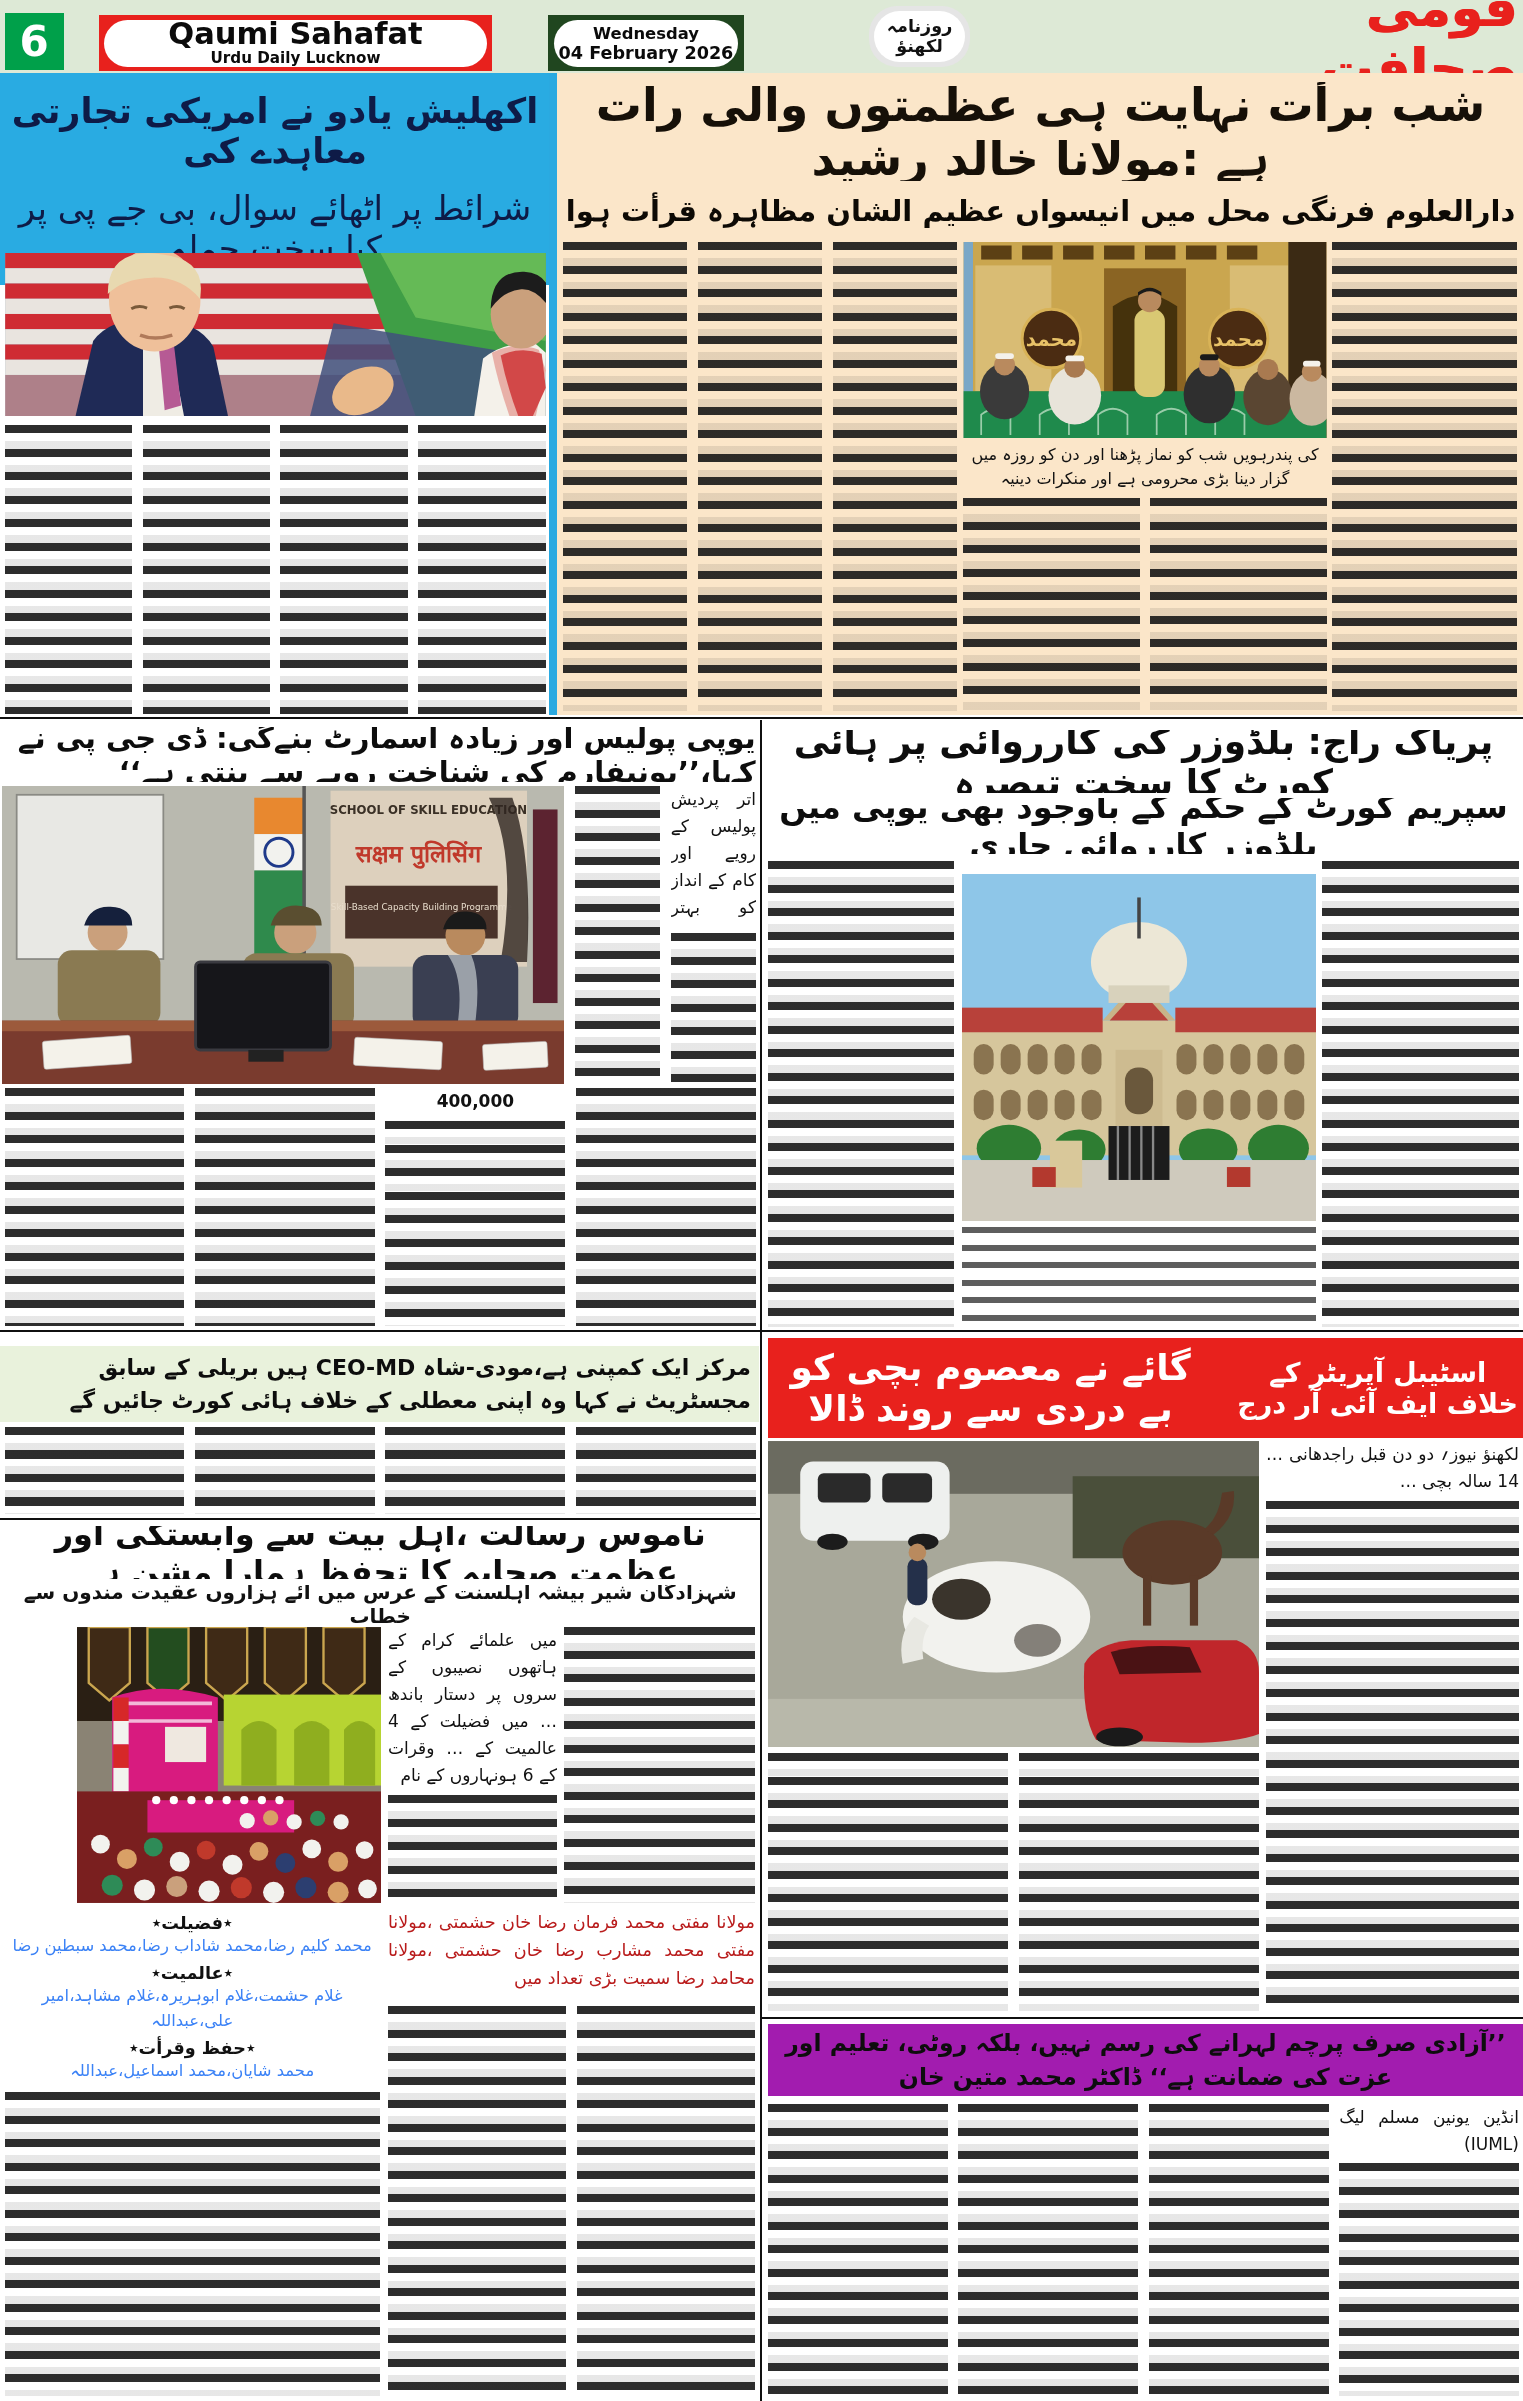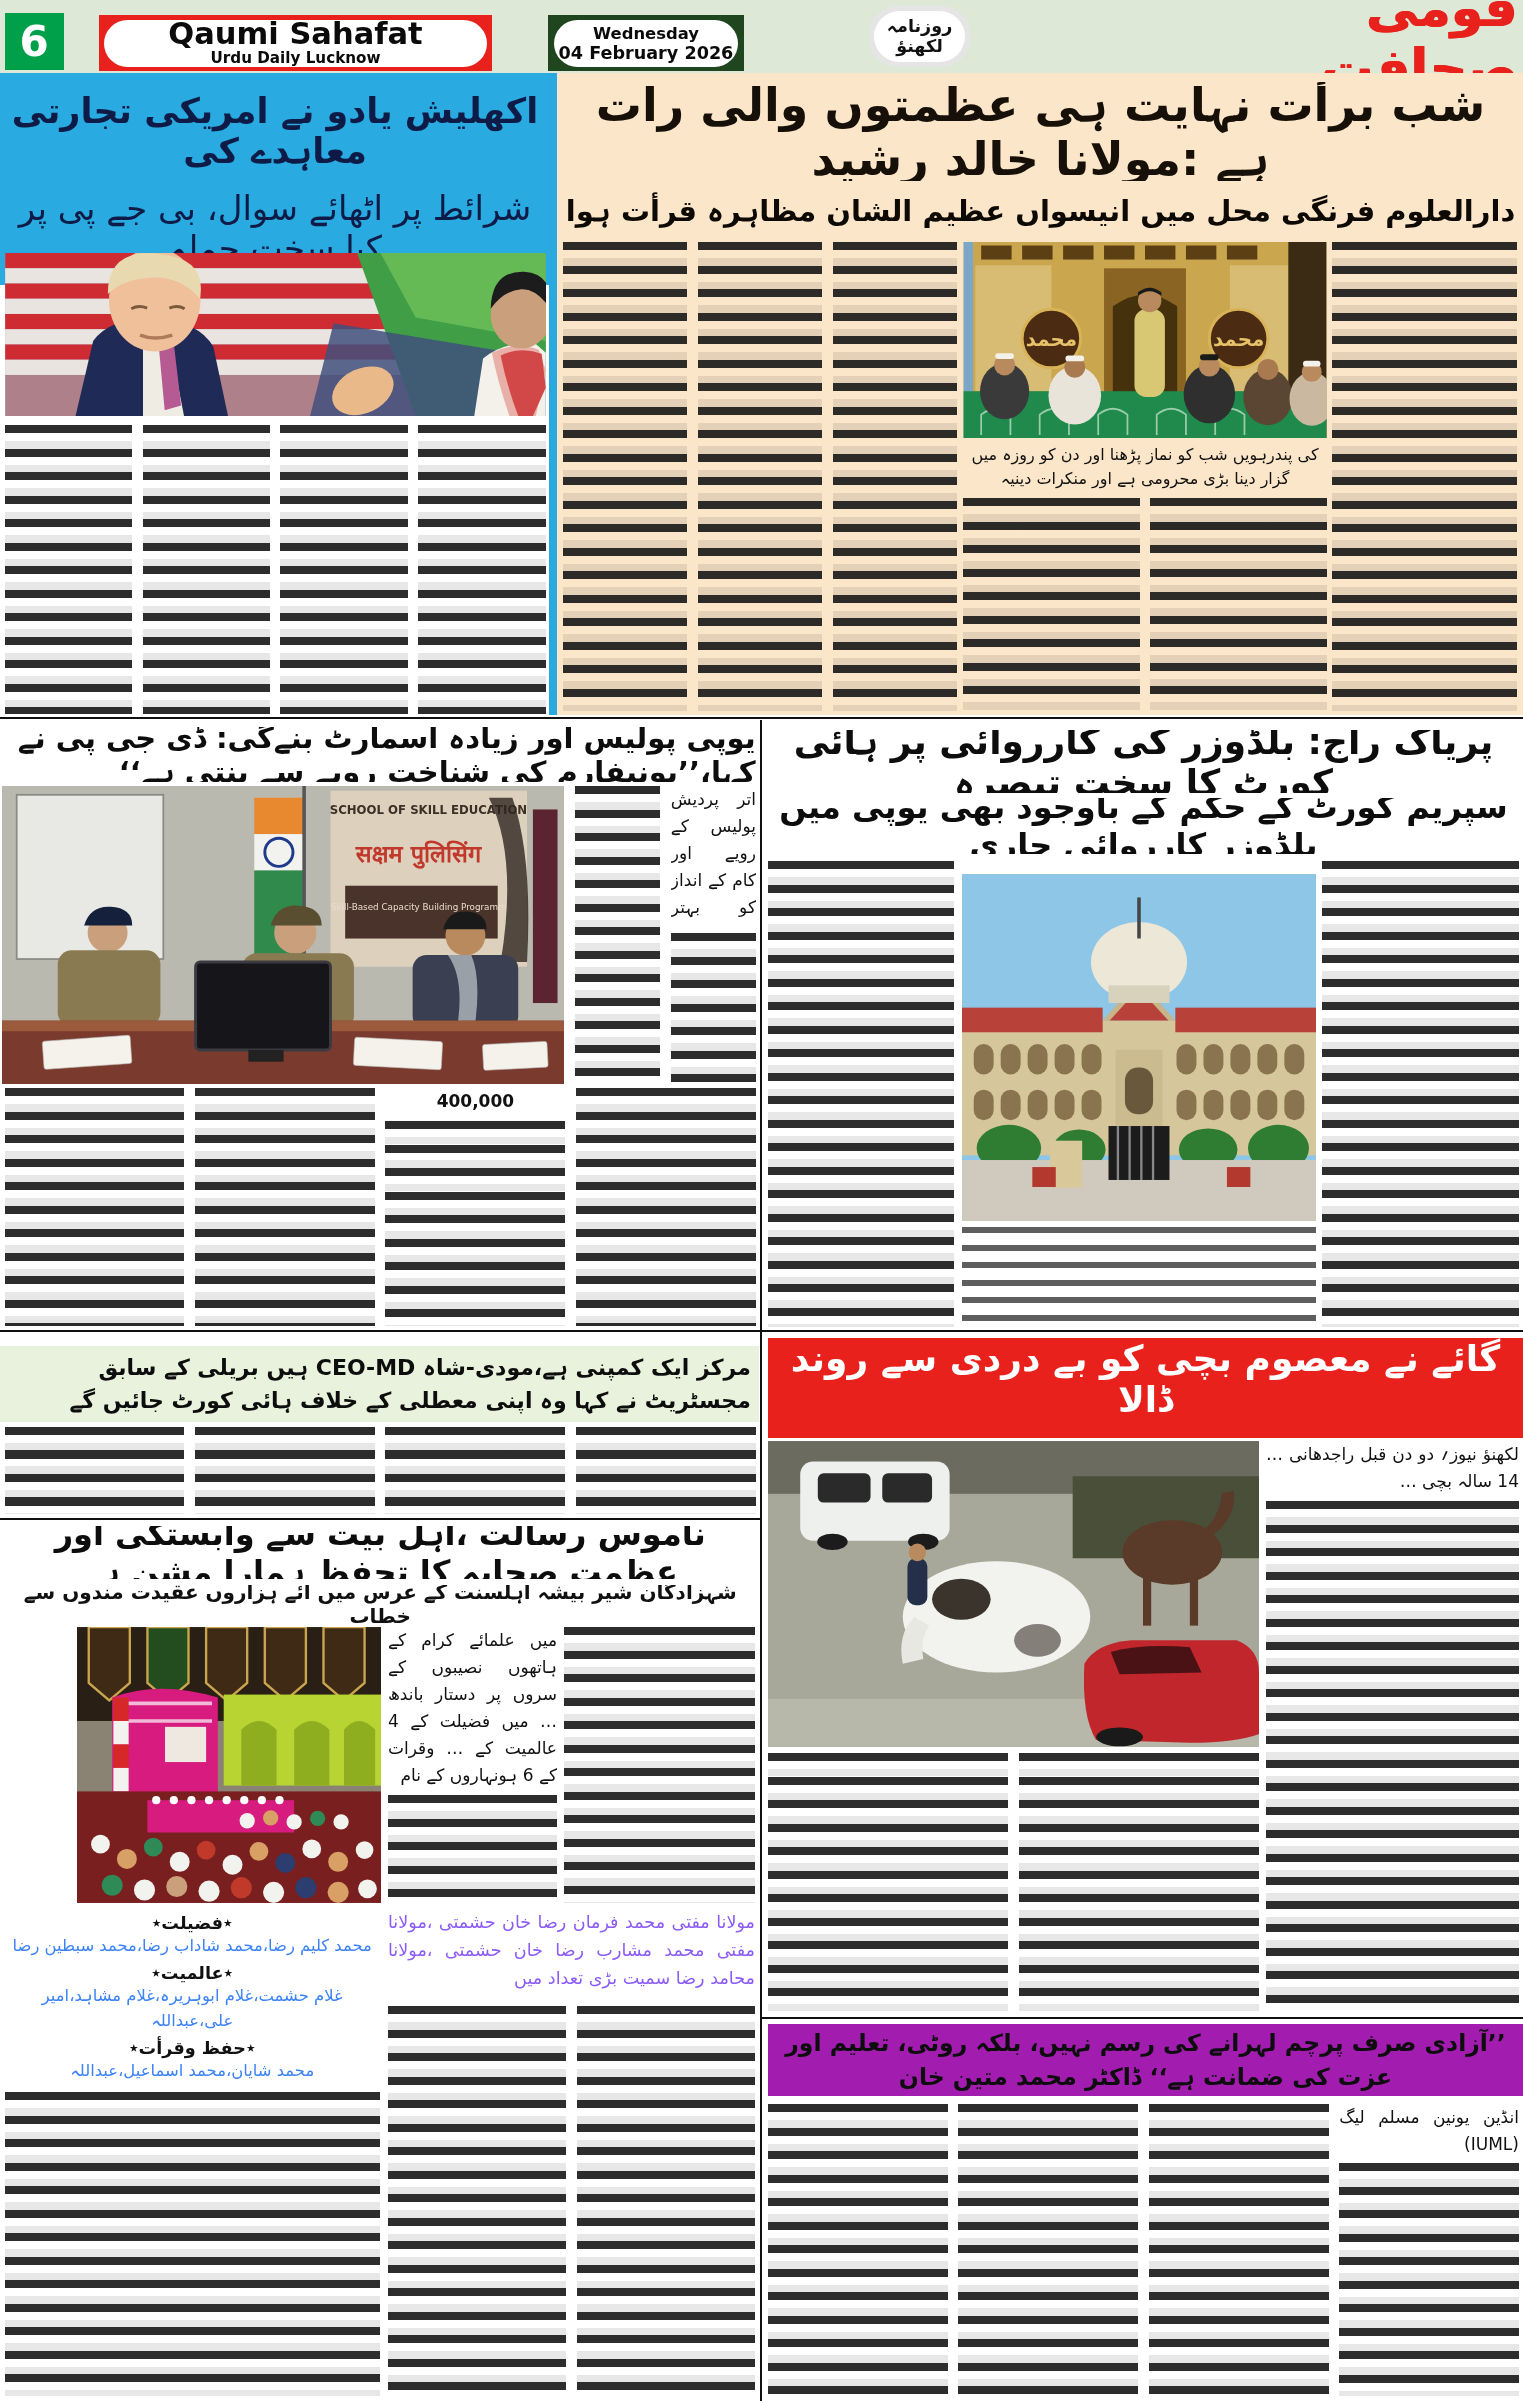--- a/index.html
+++ b/index.html
@@ -371,21 +371,21 @@
     <div class="col">
         <div class="stripes"></div>
       </div>
     <div class="col">
         <div class="stripes"></div>
       </div>
   </div>
   <div class="abs hrule" style="left:0;top:1518px;width:760px;height:2.3px;"></div>
 
   <div class="abs" style="left:768px;top:1338px;width:755px;height:100px;background:#e8211d;overflow:hidden;
-              display:flex;flex-direction:column;align-items:center;justify-content:flex-start;gap:19px;">
+              display:flex;flex-direction:row;align-items:center;justify-content:center;gap:19px;">
     <div class="urdu" style="font-size:36px;font-weight:900;color:#fff;text-align:center;">گائے نے معصوم بچی کو بے دردی سے روند ڈالا</div>
     <div class="urdu" style="font-size:27px;font-weight:900;color:#fff;text-align:center;letter-spacing:8.2px;">اسٹیبل آپریٹر کے خلاف ایف آئی آر درج</div>
   </div>
 
   <div class="abs" style="left:768px;top:1441px;width:491px;height:306px;overflow:hidden;">
     <svg width="491" height="306" viewBox="0 0 838 522">
       <rect width="838" height="522" fill="#a8a89a"></rect>
       <rect x="0" y="0" width="838" height="90" fill="#6b6b60"></rect>
       <rect x="520" y="60" width="318" height="140" fill="#4a4f3a"></rect>
       <rect x="0" y="440" width="838" height="82" fill="#b8b8aa"></rect>
@@ -513,21 +513,21 @@
       <div class="urdu lead" style="max-height:194px;overflow:hidden;">میں علمائے کرام کے ہاتھوں نصیبوں کے سروں پر دستار باندھ … میں فضیلت کے 4 عالمیت کے … وقرات کے 6 ہونہاروں کے نام</div>
       <div class="stripes"></div>
     </div>
   </div>
   <div class="abs colwrap" style="left:564px;top:1627px;width:191px;height:276px;">
     <div class="col">
         <div class="stripes"></div>
       </div>
   </div>
 
-  <div class="abs urdu" style="left:388px;top:1908px;width:367px;height:88px;font-size:17.6px;line-height:28px;text-align:justify;color:#8b5cf6;overflow:hidden;">مولانا مفتی محمد فرمان رضا خان حشمتی ،مولانا مفتی محمد مشارب رضا خان حشمتی ،مولانا محامد رضا سمیت بڑی تعداد میں</div>
+  <div class="abs urdu" style="left:388px;top:1908px;width:367px;height:88px;font-size:17.6px;line-height:28px;text-align:justify;color:#b91c1c;overflow:hidden;">مولانا مفتی محمد فرمان رضا خان حشمتی ،مولانا مفتی محمد مشارب رضا خان حشمتی ،مولانا محامد رضا سمیت بڑی تعداد میں</div>
 
   <div class="abs" style="left:4.7px;top:1908px;width:375px;height:488px;display:flex;flex-direction:column;">
     <div class="urdu names-title">٭فضیلت٭</div>
     <div class="urdu names-line">محمد کلیم رضا،محمد شاداب رضا،محمد سبطین رضا</div>
     <div class="urdu names-title">٭عالمیت٭</div>
     <div class="urdu names-line">غلام حشمت،غلام ابوہریرہ،غلام مشاہد،امیر علی،عبداللہ</div>
     <div class="urdu names-title">٭حفظ وقرأت٭</div>
     <div class="urdu names-line">محمد شایان،محمد اسماعیل،عبداللہ</div>
     <div class="stripes" style="margin-top:8.2px;"></div>
   </div>

